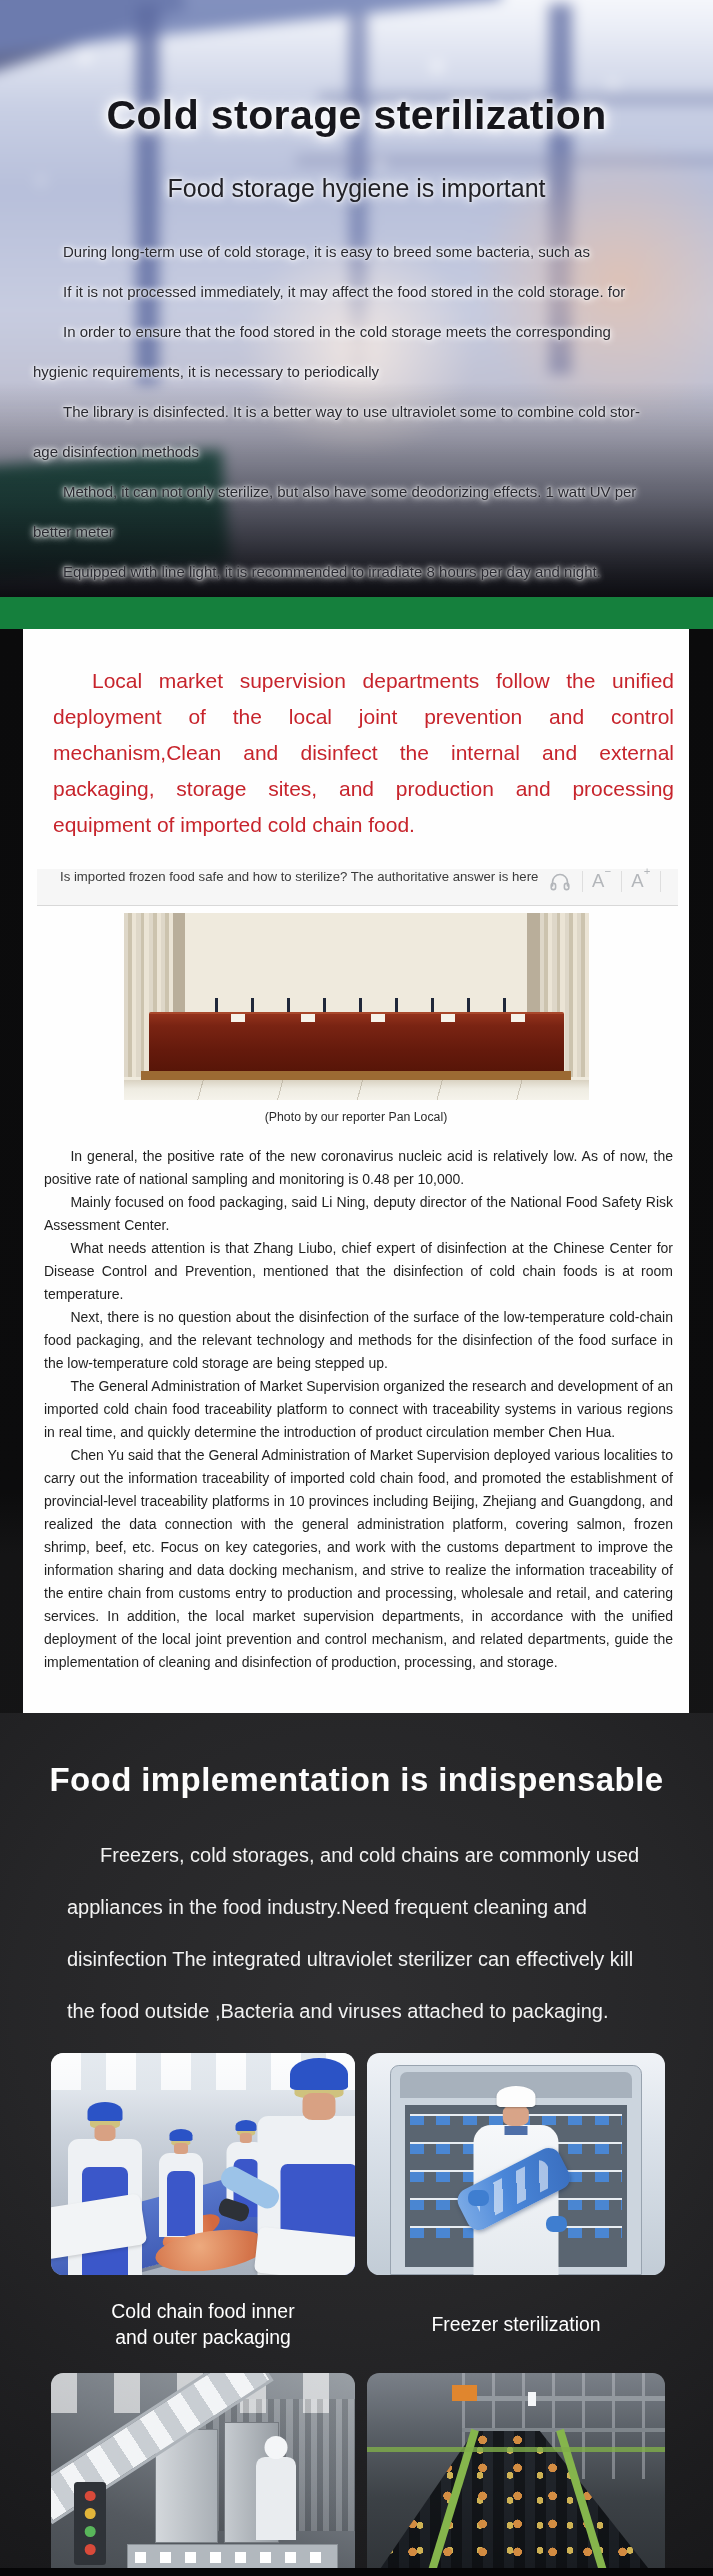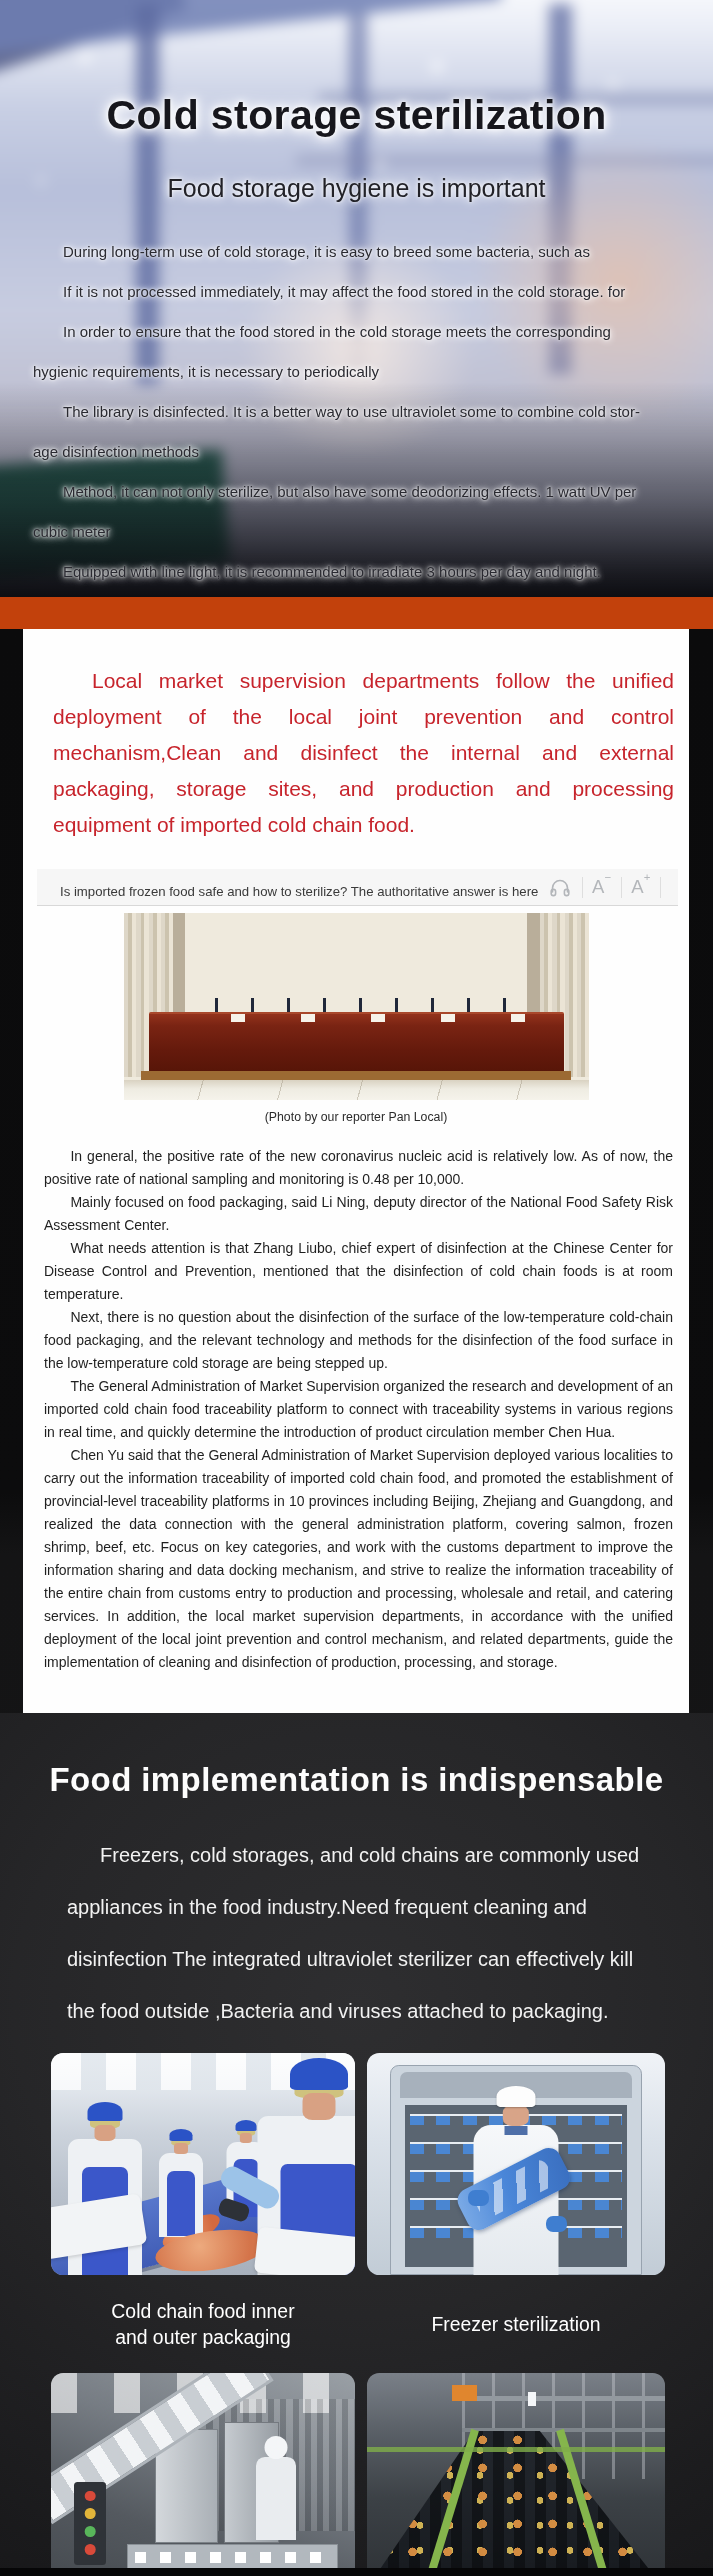--- a/index.html
+++ b/index.html
@@ -1,18 +1,18 @@
 <!DOCTYPE html>
 <html style="font-size:14px"><head>
 <meta charset="utf-8">
 <style>
   * { margin:0; padding:0; box-sizing:border-box; }
   body { background:#000; font-family:"Liberation Sans", sans-serif; }
   .page { position:relative; width:713px; height:2576px; margin:0 auto; overflow:hidden;
-          background:#c2410c; }
+          background:#15803d; }
 
   
   .hero { position:relative; width:713px; height:597px; overflow:hidden; background:#c9d0e2; }
   .hero-bg { position:absolute; inset:-21px; filter:blur(7px); }
   .hb-base { position:absolute; inset:0;
     background:linear-gradient(180deg,#fbfcfe 0%,#eceff7 7%,#c8cfe4 20%,#b7bfda 33%,
       #c7cce0 52%,#bcbccd 70%,#8d90a4 88%,#4a4d5e 100%); }
   .hb-beam-top { position:absolute; left:-6%; top:-2%; width:75%; height:63px; background:#6d7eb3;
     transform:rotate(-6deg); opacity:.85; }
   .hb-corner { position:absolute; left:-4%; top:-6%; width:30%; height:106px; background:#46507e;
@@ -51,22 +51,22 @@
   .hero-lines p.ind { text-indent:30px; }
 
   
   .dark-wrap { position:relative; width:713px;
     background:linear-gradient(180deg,#0b0b0c 0%,#0c0c0d 42%,#141415 45%,#161617 100%);margin-top:32px; }
   .card { position:relative; width:666px; margin-left:23px; background:#fefefe; padding:0.9px 0 39px 0; }
 
   .lead { margin:33px 15px 0 30px; font-size:21px; line-height:36px; color:#c7242c;
     text-align:justify; text-indent:39px; }
 
-  .toolbar { display:flex; align-items:flex-end; margin:26.4px 11.4px 0 14px; height:37px;
-    background:#f6f6f6; border-bottom:1.8px solid #d8d8d8; padding:0 7px 6px 23px; }
+  .toolbar { display:flex; align-items:flex-start; margin:26.4px 11.4px 0 14px; height:37px;
+    background:#f6f6f6; border-bottom:1.8px solid #d8d8d8; padding:0 7px 0 23px; }
   .tb-title { flex:1; font-size:13.2px; color:#3a3a3a; white-space:nowrap; overflow:hidden; }
   .tb-icons { display:flex; align-items:center; }
   .tb-sep { width:0.9px; height:21px; background:#dedede; margin:0 9.7px; }
   .fa { font-size:18.5px; color:#b3b6ba; line-height:1; position:relative; cursor:pointer; }
   .fa sup { font-size:11.4px; position:relative; top:-5.3px; }
 
   .press { position:relative; width:465px; height:187px; margin:7px auto 0; overflow:hidden;
     background:#efeadd; }
   .curtain { position:absolute; top:0; width:49px; height:164px;
     background:repeating-linear-gradient(90deg,#ded7c8 0 4.4px,#ccc3ae 4.4px 8px,#ebe4d5 8px 12.3px); }
@@ -264,22 +264,22 @@
     <h1 class="hero-title">Cold storage sterilization</h1>
     <h2 class="hero-sub">Food storage hygiene is important</h2>
     <div class="hero-lines">
       <p class="ind">During long-term use of cold storage, it is easy to breed some bacteria, such as</p>
       <p class="ind">If it is not processed immediately, it may affect the food stored in the cold storage. for</p>
       <p class="ind">In order to ensure that the food stored in the cold storage meets the corresponding</p>
       <p>hygienic requirements, it is necessary to periodically</p>
       <p class="ind">The library is disinfected. It is a better way to use ultraviolet some to combine cold stor-</p>
       <p>age disinfection methods</p>
       <p class="ind">Method, it can not only sterilize, but also have some deodorizing effects. 1 watt UV per</p>
-      <p>cubic meter</p>
-      <p class="ind">Equipped with line light, it is recommended to irradiate 3 hours per day and night.</p>
+      <p>better meter</p>
+      <p class="ind">Equipped with line light, it is recommended to irradiate 8 hours per day and night.</p>
     </div>
   </header>
 
   <div class="dark-wrap">
 
     <article class="card">
       <p class="lead">Local market supervision departments follow the unified deployment of the local joint prevention and control mechanism,Clean and disinfect the internal and external packaging, storage sites, and production and processing equipment of imported cold chain food.</p>
 
       <div class="toolbar">
         <span class="tb-title">Is imported frozen food safe and how to sterilize? The authoritative answer is here</span>

